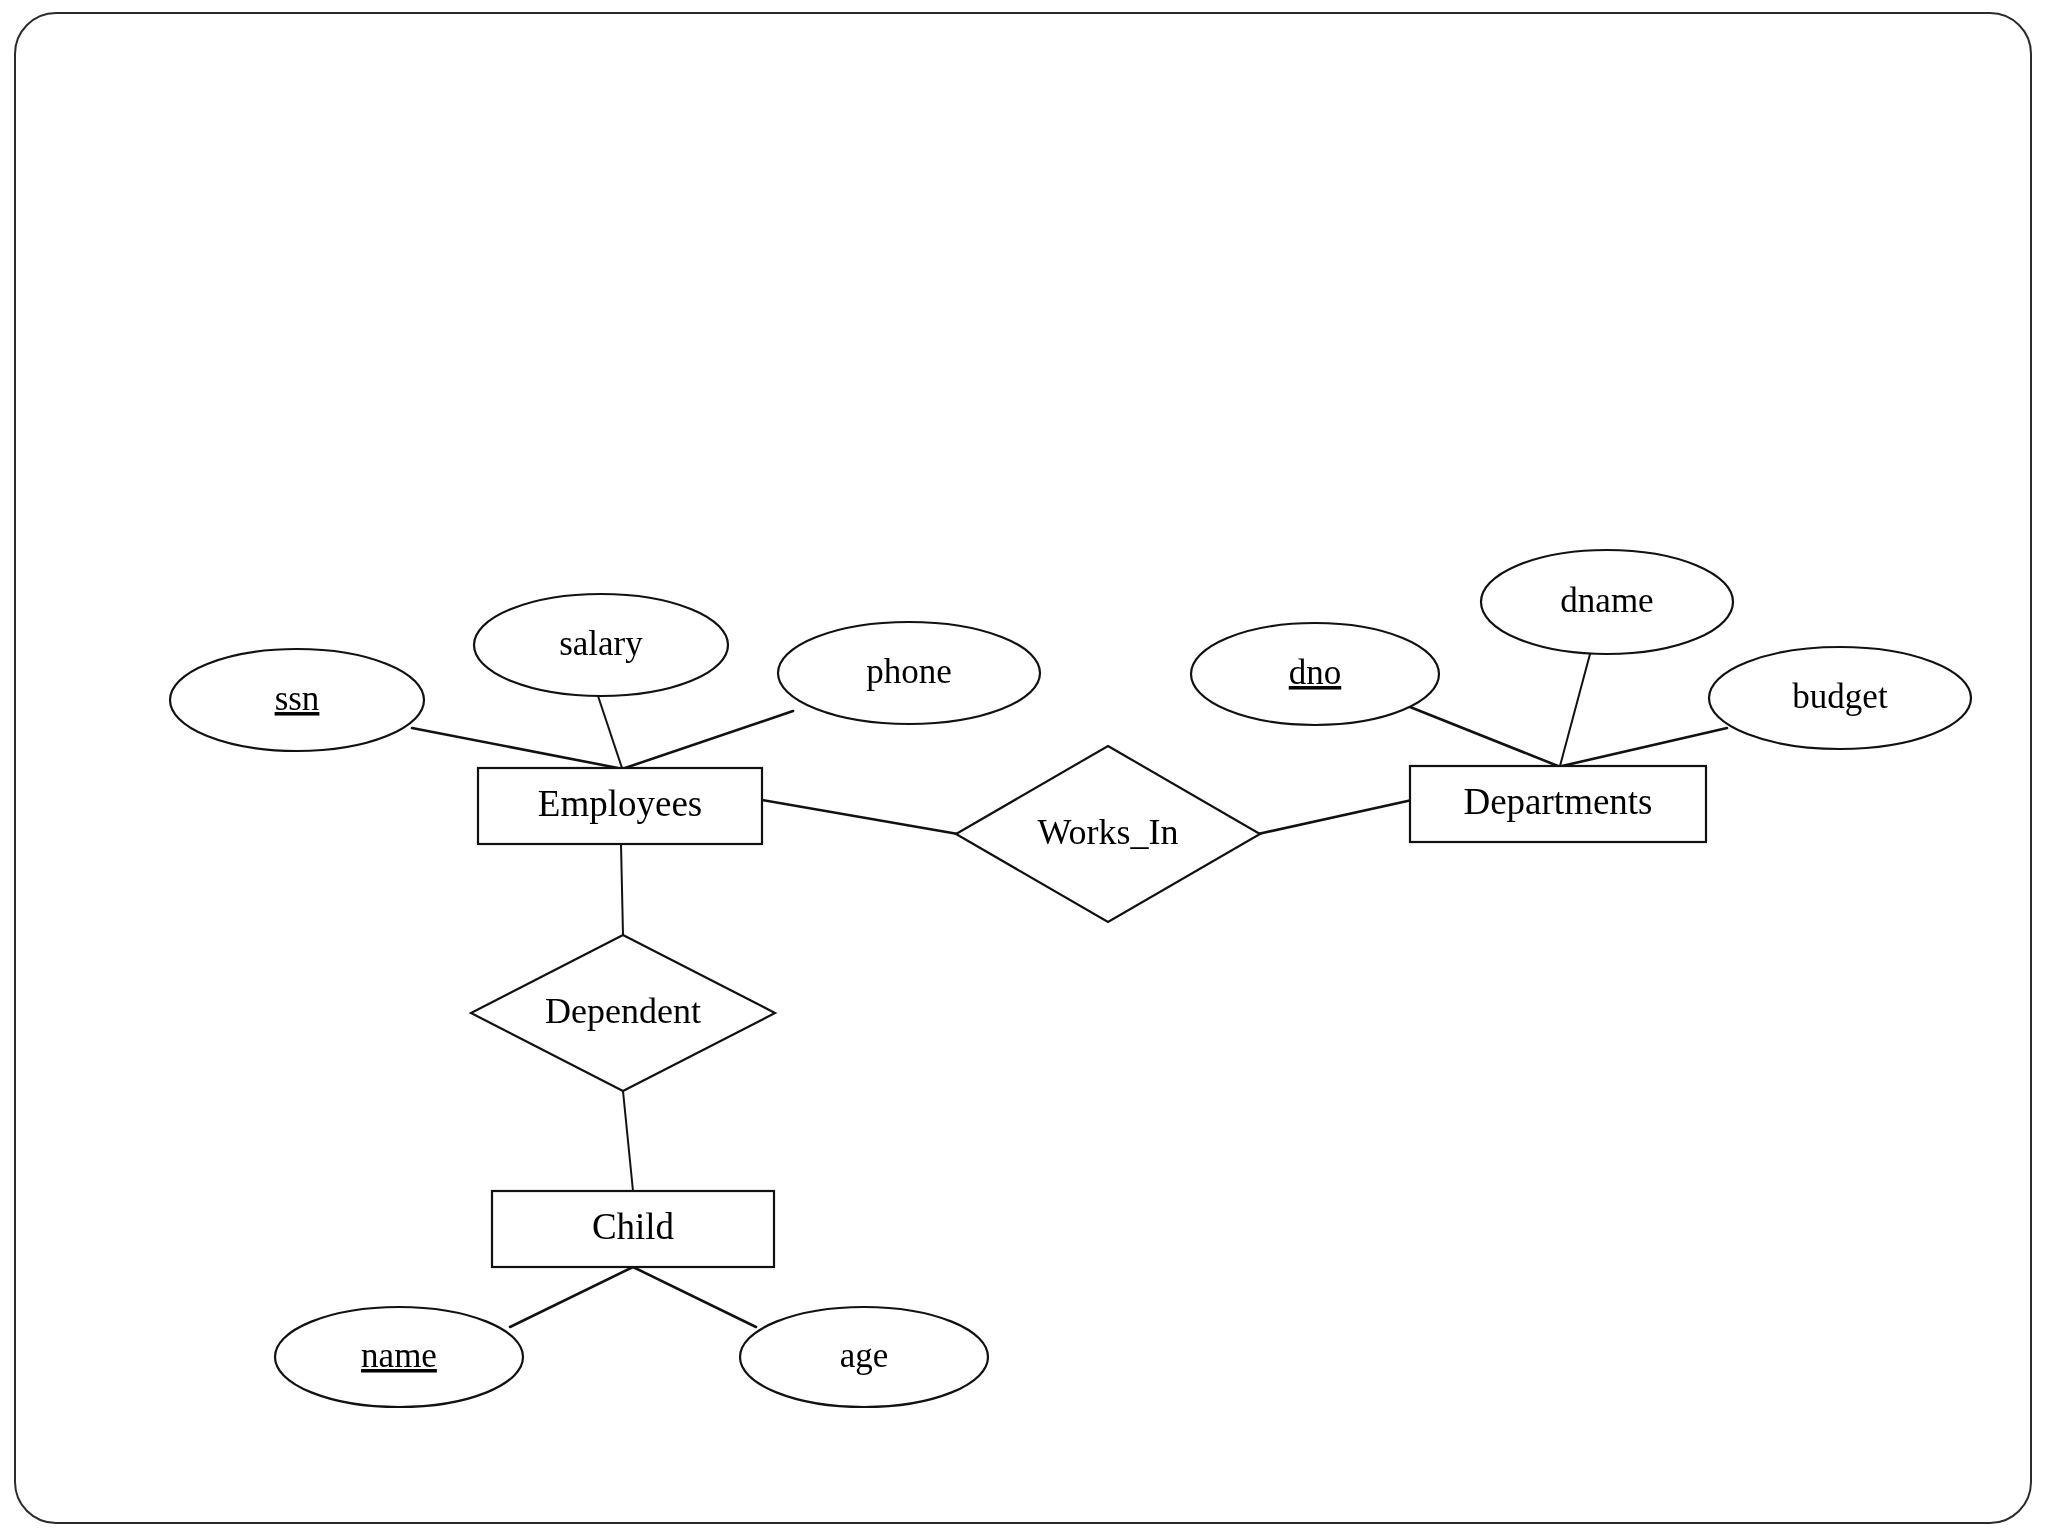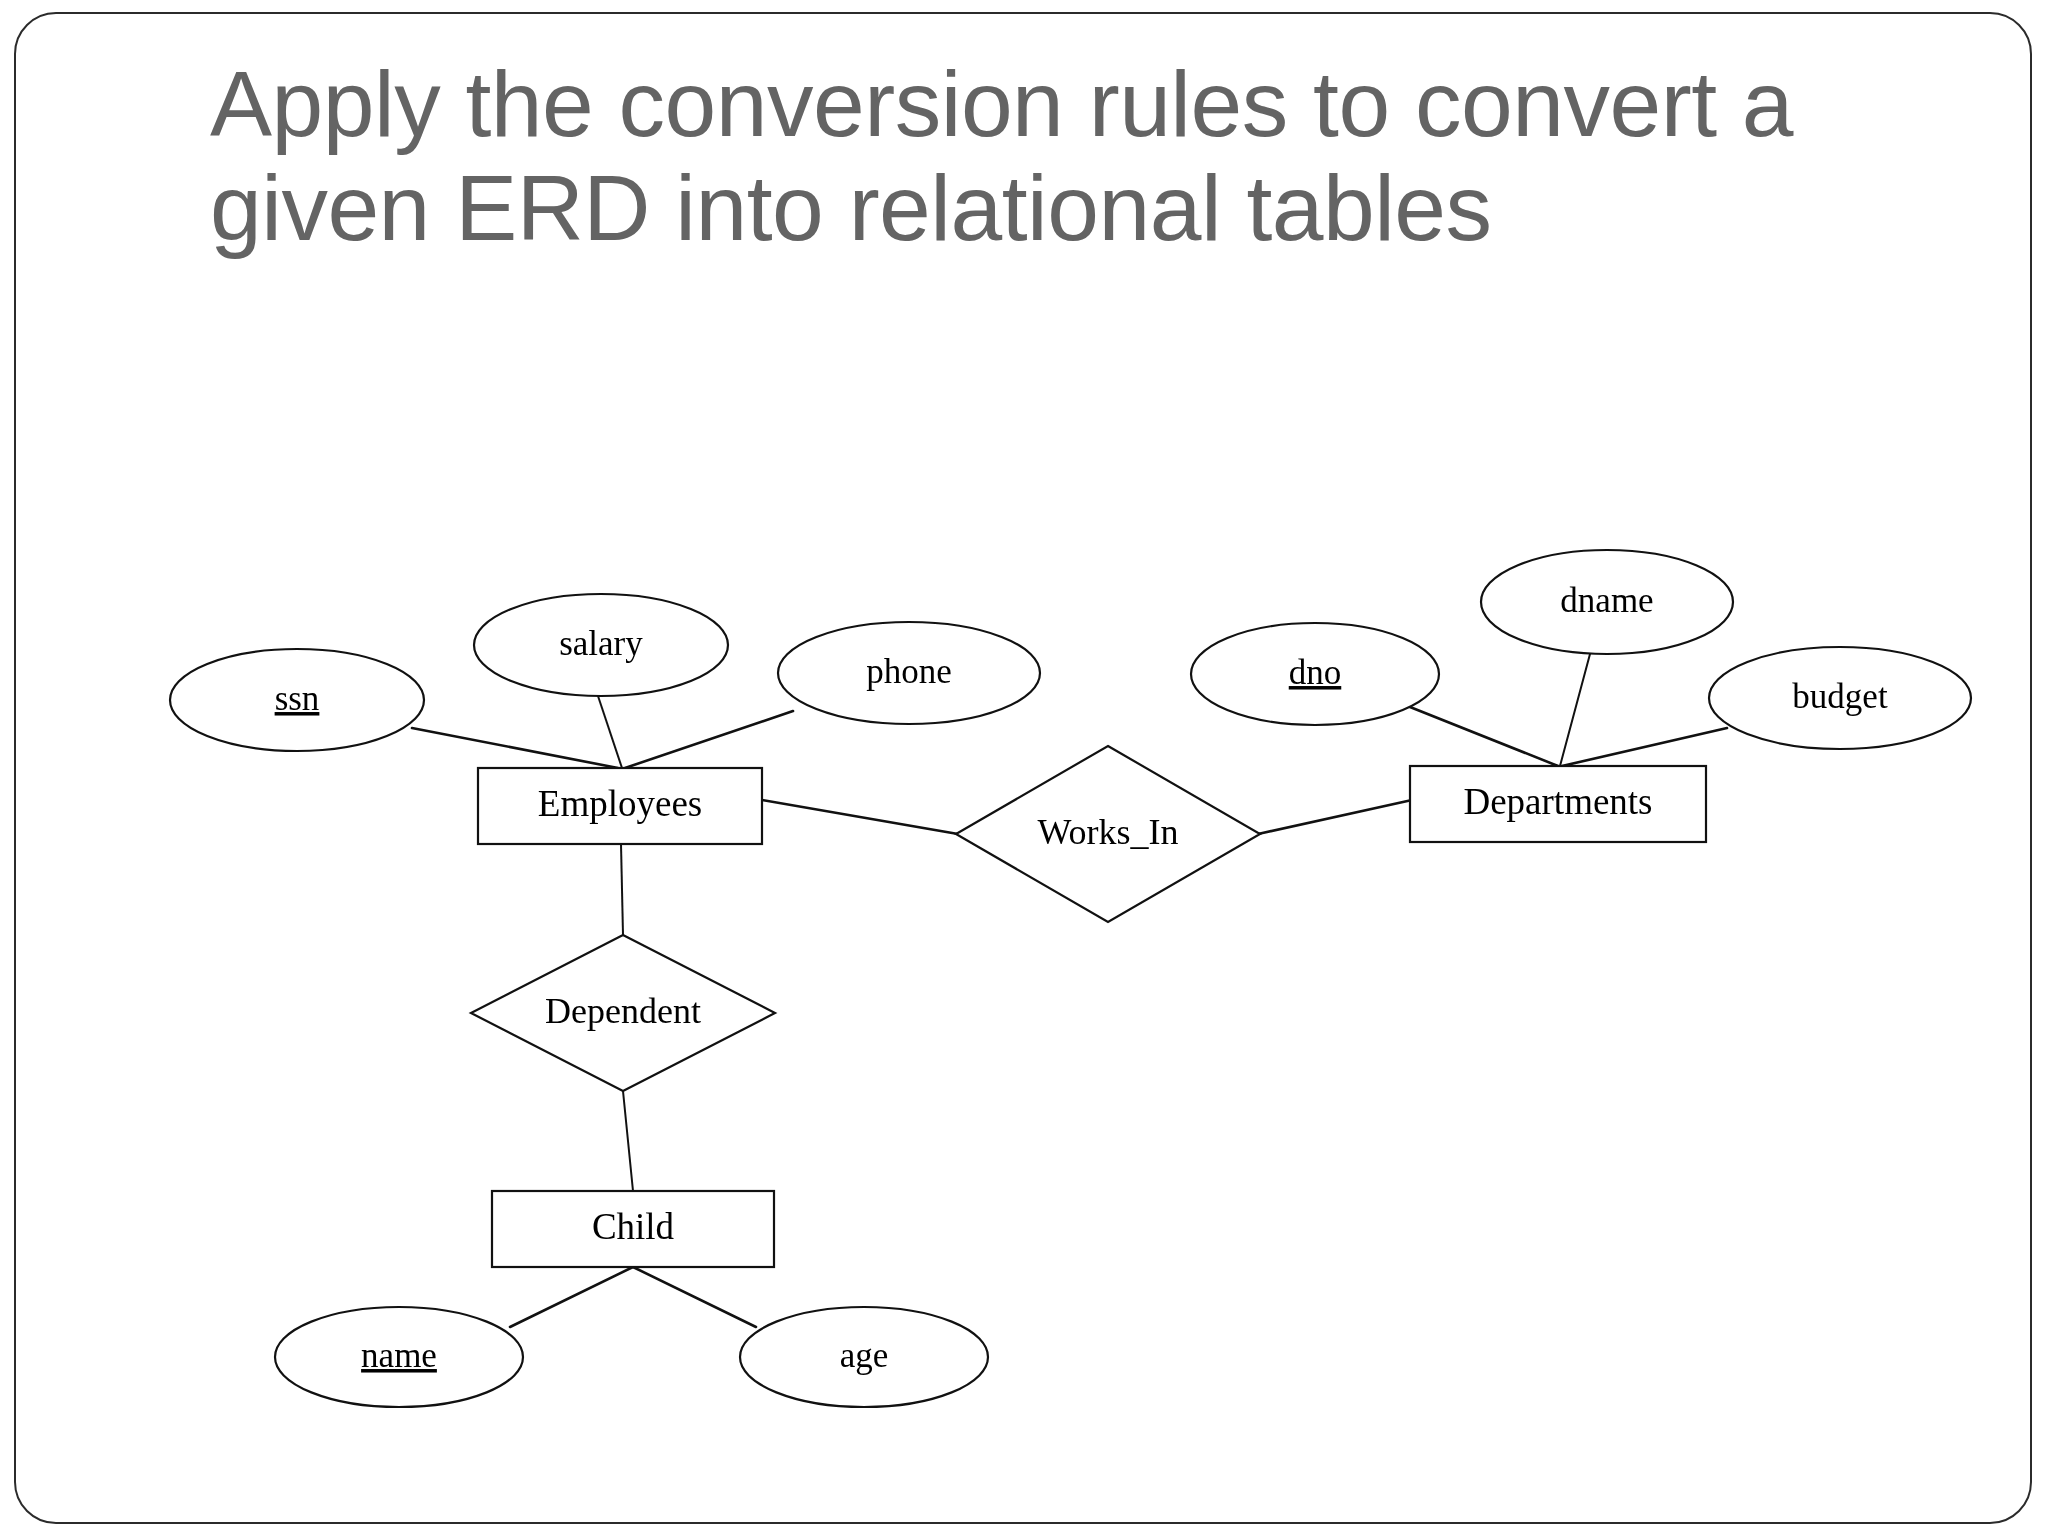--- a/index.html
+++ b/index.html
@@ -105,21 +105,20 @@
     dominant-baseline: middle;
   }
 </style>
 </head>
 <body>
 
 <div id="slide">
 
   <div id="slide-frame"></div>
 
-  <div id="slide-title">Apply the conversion rules to convert a given ERD into relational tables</div>
 
   <div id="erd-wrap">
     <svg id="erd-svg" viewBox="0 0 2048 1536" xmlns="http://www.w3.org/2000/svg">
 
       <g id="erd-edges">
         <line class="erd-edge" x1="412" y1="728" x2="618" y2="768"></line>
         <line class="erd-edge-thin" x1="598" y1="696" x2="622" y2="768"></line>
         <line class="erd-edge" x1="793" y1="711" x2="625" y2="768"></line>
         <line class="erd-edge" x1="762" y1="800" x2="958" y2="834"></line>
         <line class="erd-edge" x1="1258" y1="834" x2="1412" y2="800"></line>

